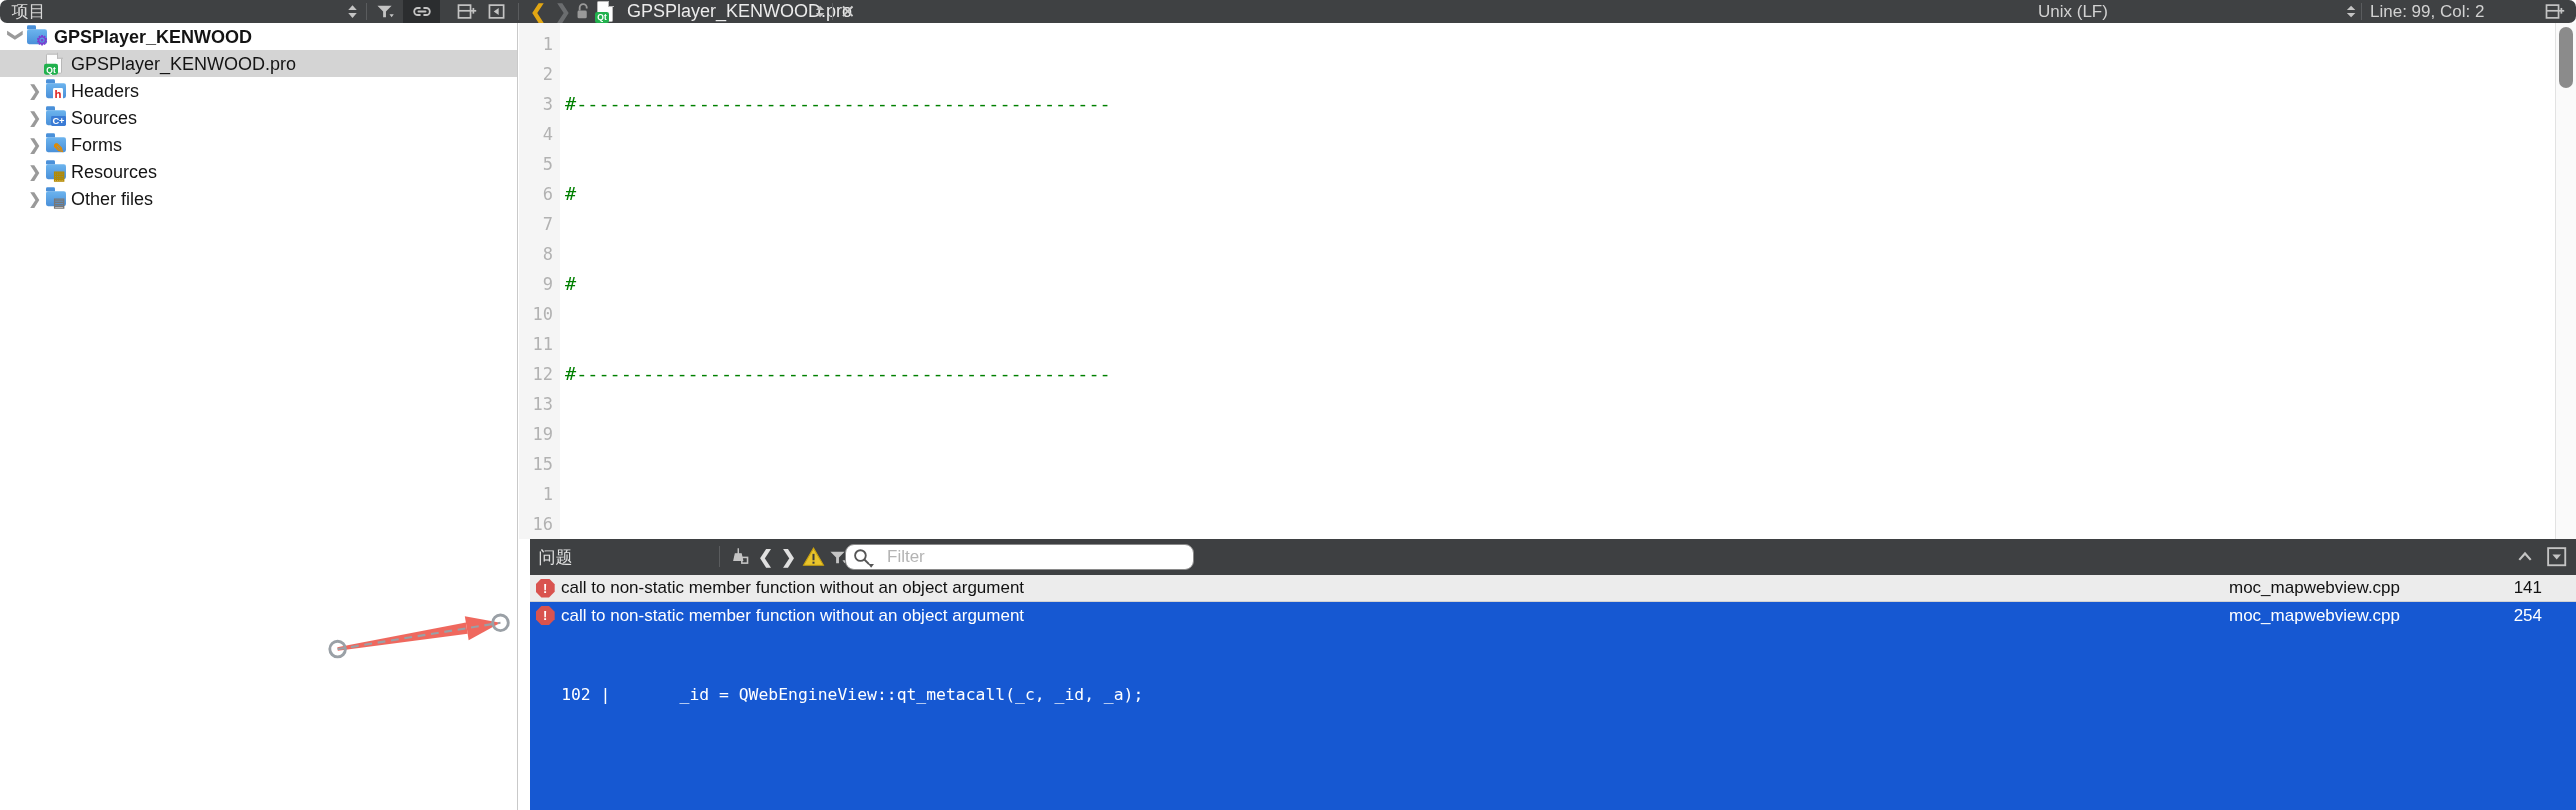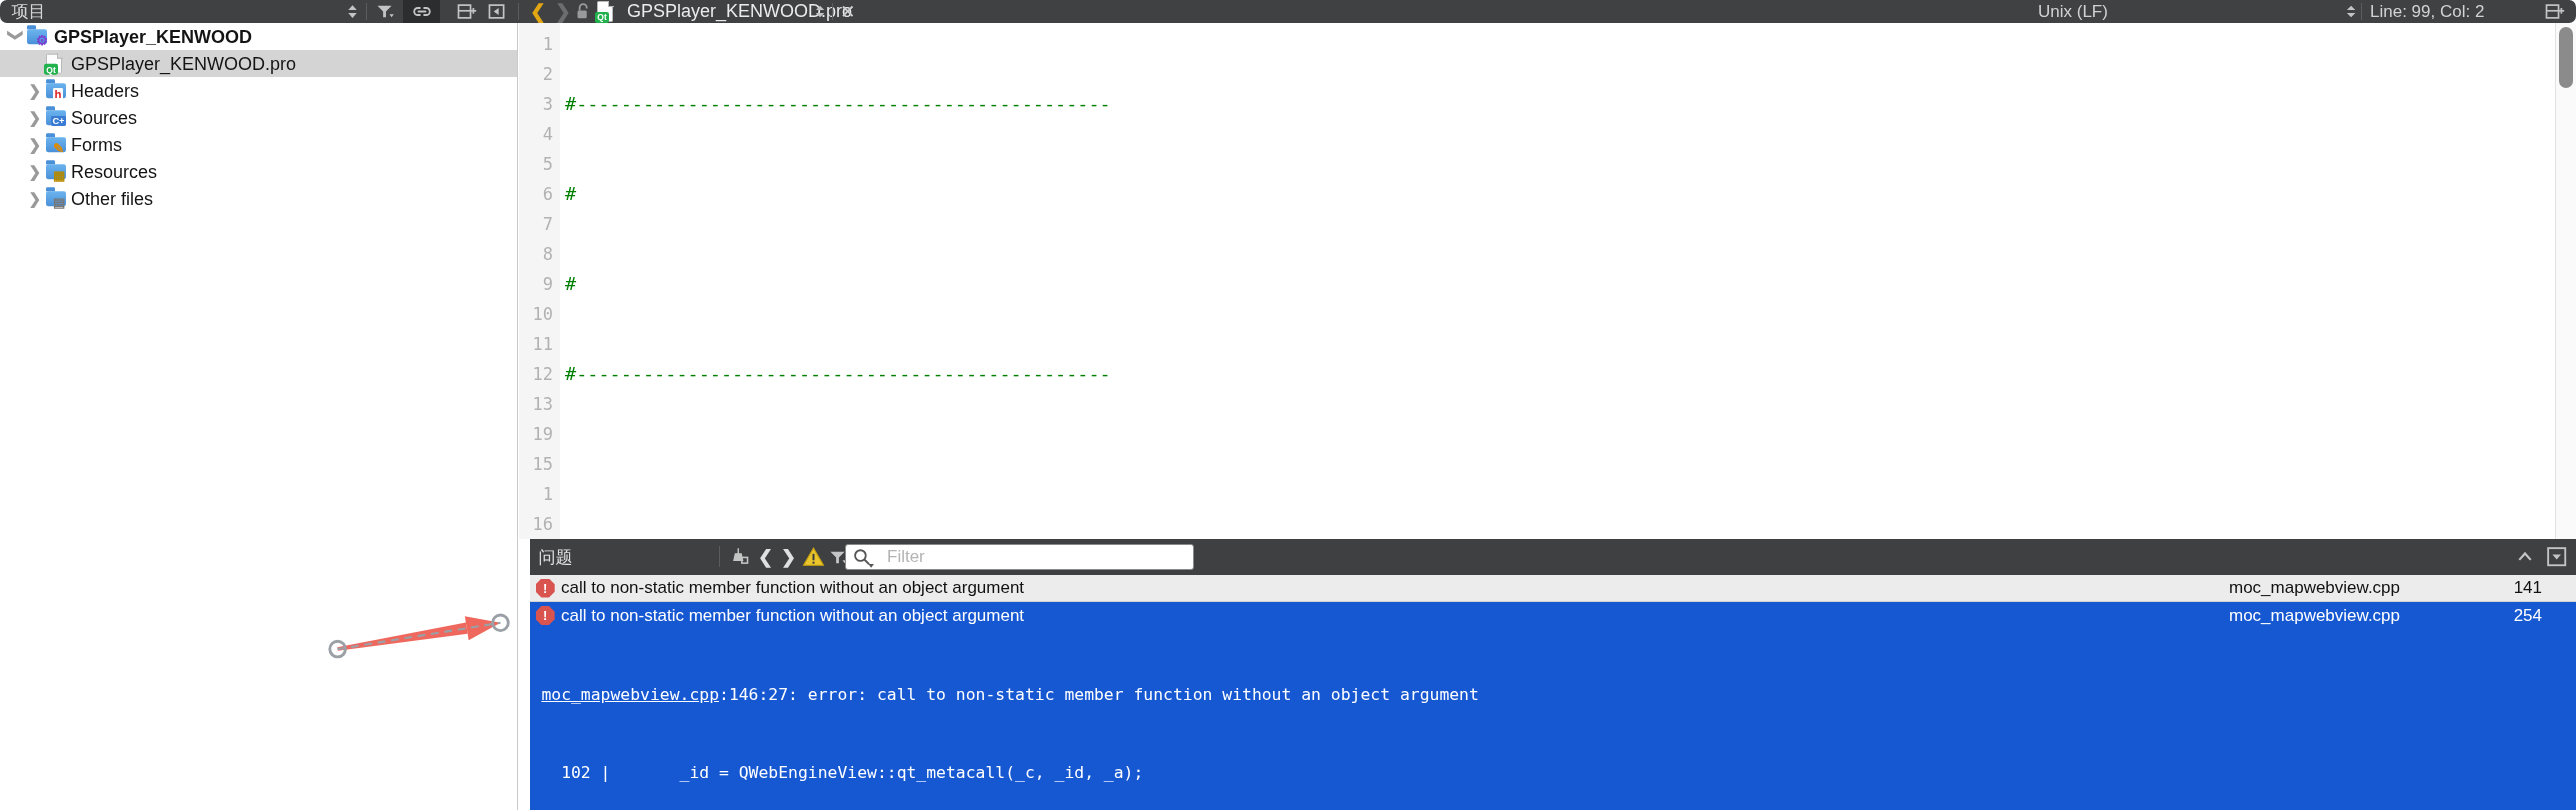--- a/index.html
+++ b/index.html
@@ -44,21 +44,21 @@
   .c { color:#008000; } .k { color:#800080; } .p { color:#000; }
   .scrolltrack { position:absolute; right:0; top:0; width:21.4px; height:516px; background:#fafafa; border-left:1.4px solid #e2e2e2; }
   .scrollthumb { position:absolute; left:3.6px; top:4.3px; width:14.2px; height:61px; background:#8b8b8b; border-radius:7.1px; }
 
   
   .issues { position:absolute; left:518px; top:539px; width:2058px; height:271px; background:#fff; z-index:3;padding-left:12px; }
   .iheader { position:relative; height:36px; background:#3e4042; }
   .ih-item { position:absolute; top:0; height:36px; display:flex; align-items:center; color:#e0e0e0; font-size:17px; }
   .ih-sep { position:absolute; top:7.1px; width:1.4px; height:21.4px; background:#5a5c5e; }
   .filter-wrap { position:absolute; left:315px; top:5px; width:349px; height:26px; }
-  .filter-input { width:100%; height:100%; border:0.7px solid #8a8a8a; border-radius:3px; background:#fff; font-size:17px; font-family:"Liberation Sans",sans-serif; padding-left:41px; color:#333; }
+  .filter-input { width:100%; height:100%; border:0.7px solid #8a8a8a; border-radius:9px; background:#fff; font-size:17px; font-family:"Liberation Sans",sans-serif; padding-left:41px; color:#333; }
   .filter-input::placeholder { color:#b4b4b4; }
   .filter-mag { position:absolute; left:5.7px; top:2.8px; }
 
   .irow { position:relative; height:27px; display:flex; align-items:center; font-size:17px; color:#111; }
   .irow-gray { background:#ececec; border-bottom:1.4px solid #d2d2d2; }
   .err-icon { position:relative; flex:0 0 auto; width:19px; height:19px; margin:0 6.4px 0 5.7px;
       background:#d9534f; color:#fff; font-weight:bold; font-size:13px; text-align:center; line-height:19px;
       clip-path:polygon(30% 0,70% 0,100% 30%,100% 70%,70% 100%,30% 100%,0 70%,0 30%); }
   .rfile { position:absolute; left:1699px; }
   .rline { position:absolute; right:34px; }
@@ -297,21 +297,20 @@
   </div>
 
   <div class="sel-block">
     <div class="irow">
       <span class="err-icon">!</span>
       <span>call to non-static member function without an object argument</span>
       <span class="rfile">moc_mapwebview.cpp</span>
       <span class="rline">254</span>
     </div>
     <div class="detail">
-      <div><span class="dlink">moc_mapwebview.cpp</span><span>:146:27: error: call to non-static member function without an object argument</span></div>
       <div>  102 |       _id = QWebEngineView::qt_metacall(_c, _id, _a);</div>
       
       
     </div>
   </div>
 
 </div>
 
 <svg class="annot" width="214" height="64" viewBox="0 0 300 90">
   <polygon points="43.6,59.5 224.3,24.7 226.9,40.5 44.4,64.5" fill="#ee6055" opacity="0.95"></polygon>

